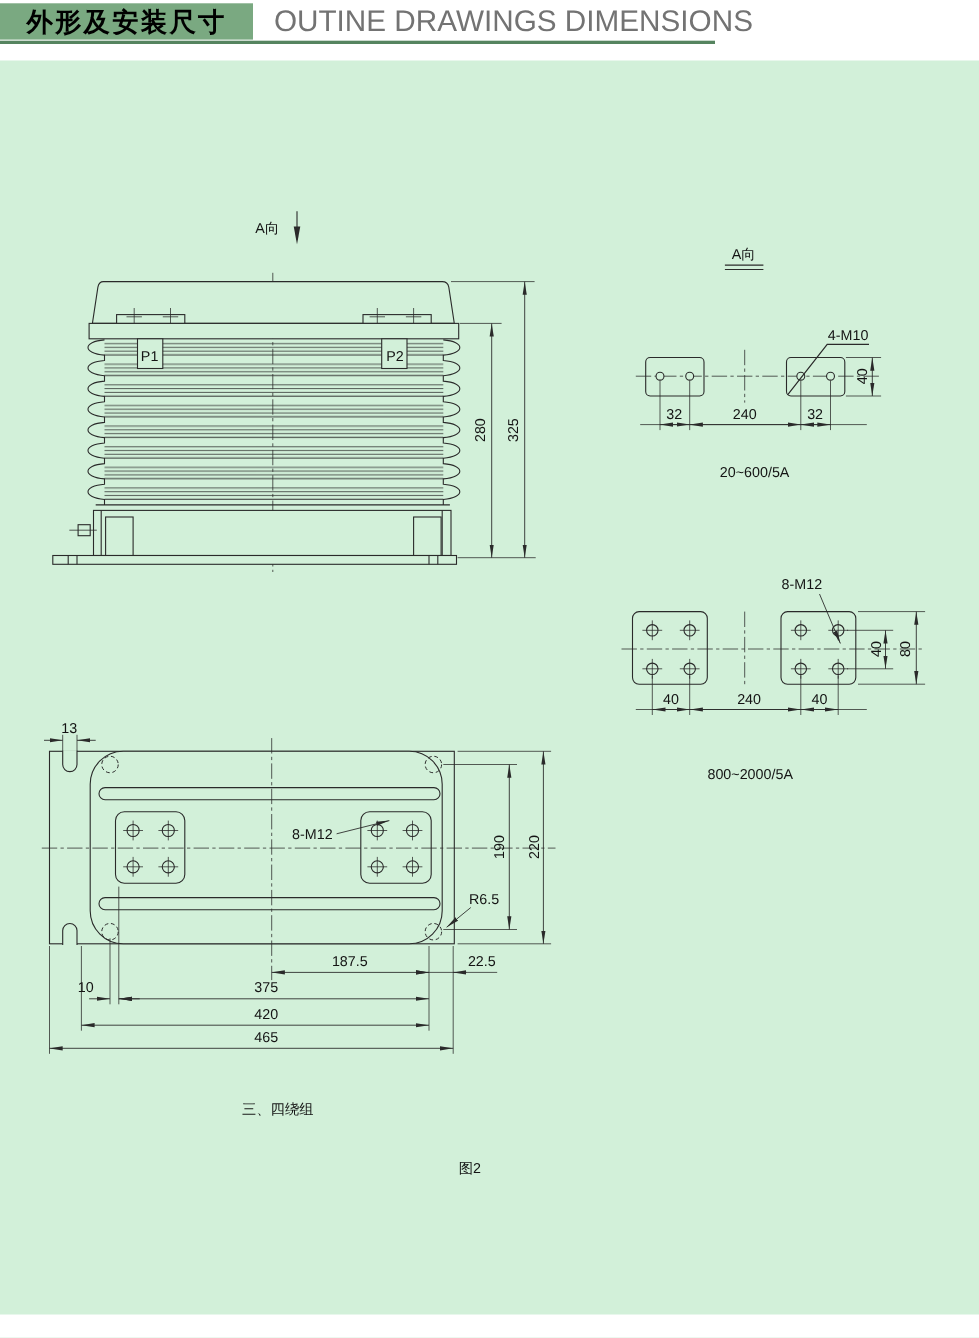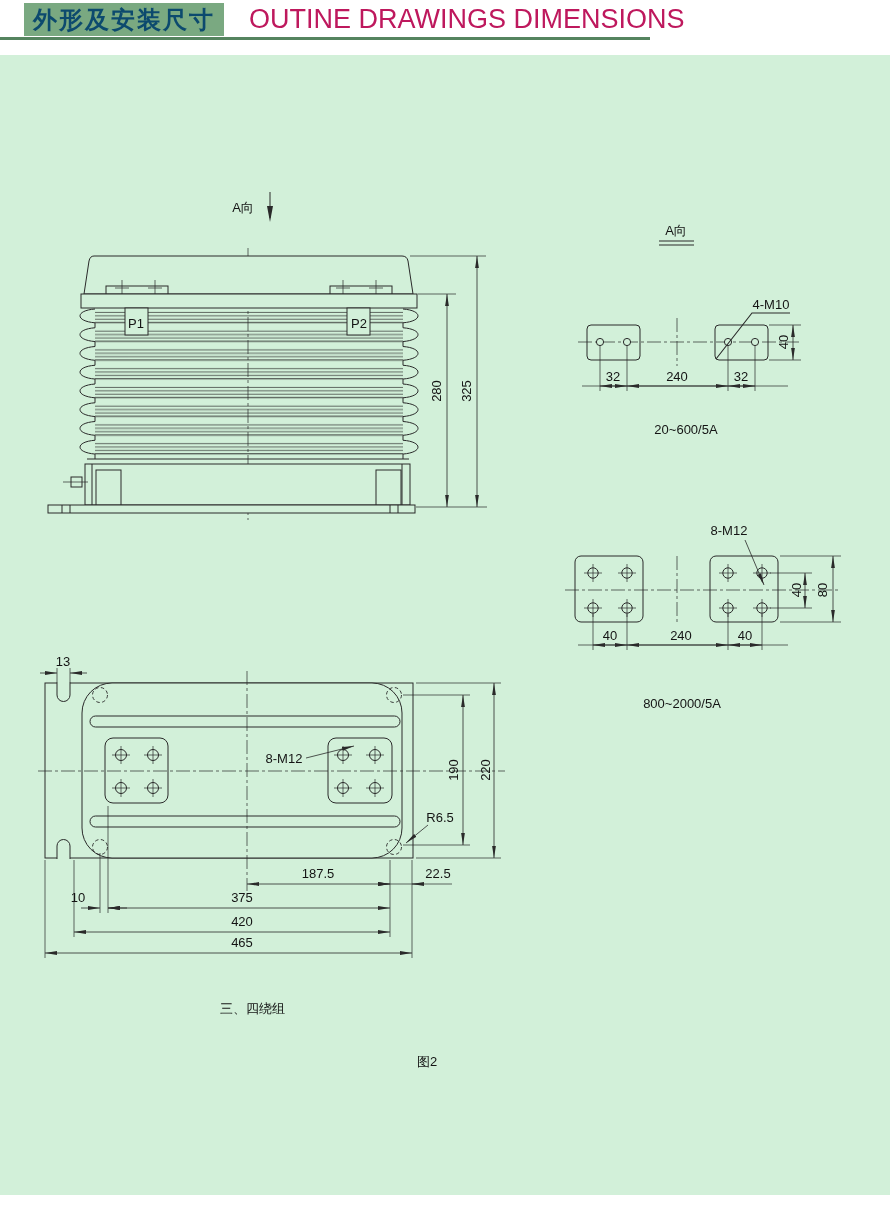--- a/index.html
+++ b/index.html
@@ -1,27 +1,27 @@
 <!DOCTYPE html>
 <html><head>
 <meta charset="utf-8">
 <style>
   html,body{margin:0;padding:0;}
   body{
     width:890px;height:1216px;position:relative;background:#ffffff;
     font-family:"Liberation Sans",sans-serif;overflow:hidden;
   }
   .hdr-green{
-    position:absolute;left:0;top:3px;width:200px;height:33px;background:#7aa981;
-    color:#0c4a6e;font-weight:bold;font-size:24px;letter-spacing:2px;
-    display:flex;align-items:center;justify-content:center;margin-left:24px;
+    position:absolute;left:0;top:3px;width:230px;height:33px;background:#7aa981;
+    color:#000000;font-weight:bold;font-size:24px;letter-spacing:2px;
+    display:flex;align-items:center;justify-content:center;
   }
   .hdr-en{
     position:absolute;left:249px;top:2px;height:35px;display:flex;align-items:center;
-    font-size:27px;color:#be185d;white-space:nowrap;
+    font-size:27px;color:#737373;white-space:nowrap;
   }
   .hdr-rule{position:absolute;left:0;top:37px;width:650px;height:3px;background:#55845f;}
   svg.drawing{position:absolute;left:0;top:0;}
   svg text{font-family:"Liberation Sans",sans-serif;font-size:13px;fill:#141414;}
   .ln{stroke:#2a2a2a;stroke-width:1;fill:none;}
   .fl{fill:#d2f0d9;stroke:#2a2a2a;stroke-width:1;}
   .thin{stroke:#2a2a2a;stroke-width:0.7;fill:none;}
   .cl{stroke:#2a2a2a;stroke-width:0.7;fill:none;stroke-dasharray:14,3,3,3;}
   .dsh{stroke:#2a2a2a;stroke-width:0.9;fill:none;stroke-dasharray:3.5,2.5;}
   .dim{stroke:#2a2a2a;stroke-width:0.8;fill:none;marker-start:url(#arr);marker-end:url(#arr);}

